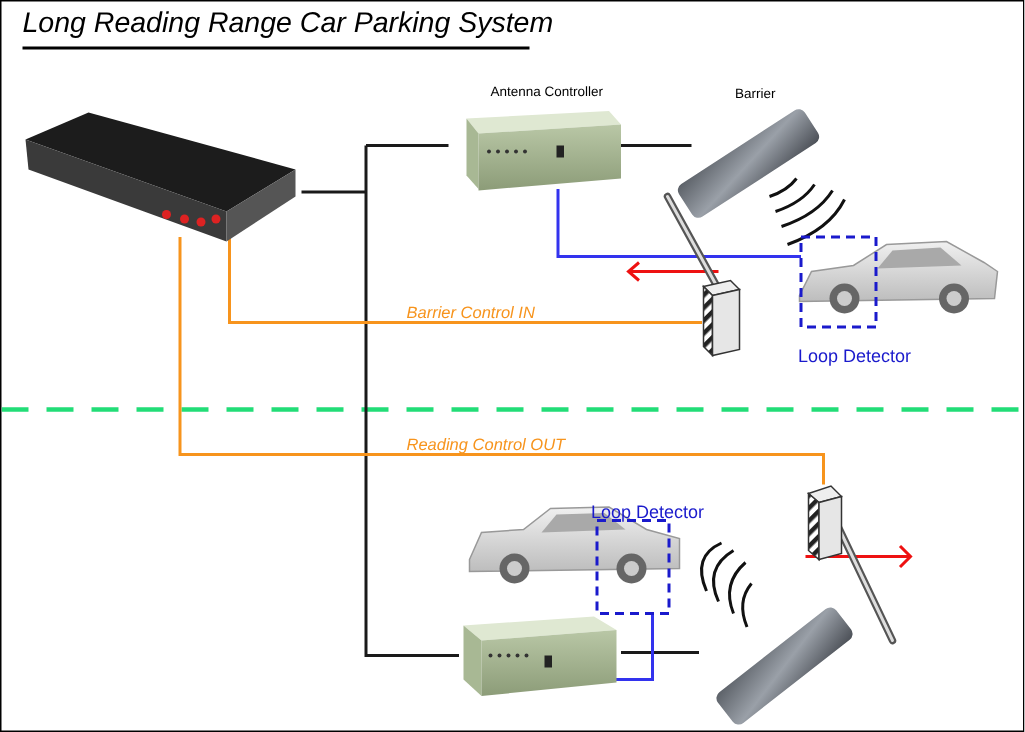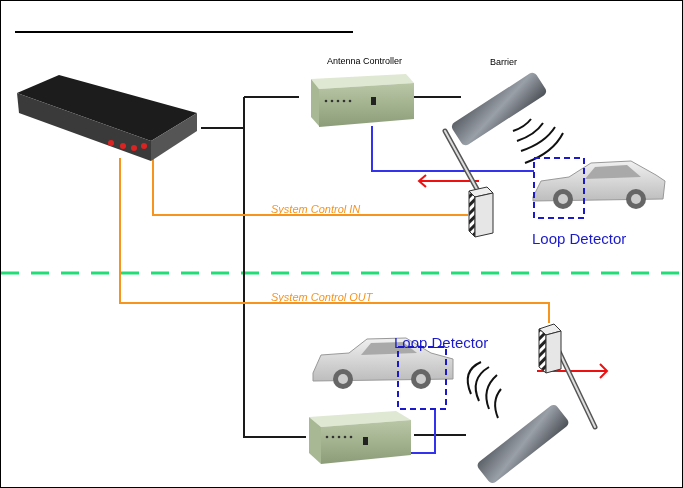--- a/index.html
+++ b/index.html
@@ -3,21 +3,21 @@
 <meta charset="utf-8">
 <style>
   html, body { margin:0; padding:0; background:#fff; }
   #canvas { position:relative; width:683px; height:488px; overflow:hidden; background:#fff; border:1px solid #000; box-sizing:border-box; font-family:"Liberation Sans", sans-serif; }
   svg { position:absolute; left:0; top:0; }
   .title { position:absolute; left:14px; top:4px; font-size:19px; font-style:italic; color:#000; font-family:"Liberation Sans", sans-serif; white-space:nowrap; }
   .title-underline { position:absolute; left:14px; top:30px; width:338px; height:2px; background:#000; }
   .lbl { position:absolute; font-family:Liberation Sans, sans-serif; white-space:nowrap; }
   .lbl-small { font-size:9px; color:#000; }
   .lbl-orange { font-size:11px; font-style:italic; color:#f7941d; }
-  .lbl-blue { font-size:15px; color:#1a1acc; }
+  .lbl-blue { font-size:12px; color:#1a1acc; }
 </style>
 </head>
 <body>
 
 <div id="canvas">
 
   <svg width="683" height="488" viewBox="0 0 683 488">
     <defs>
       <linearGradient id="gBox" x1="0" y1="0" x2="0" y2="1">
         <stop offset="0" stop-color="#d8e2c8"></stop>
@@ -158,21 +158,22 @@
       <circle cx="342" cy="378" r="10" fill="#666"></circle>
         <circle cx="342" cy="378" r="5" fill="#ccc"></circle>
       <circle cx="420" cy="378" r="10" fill="#666"></circle>
         <circle cx="420" cy="378" r="5" fill="#ccc"></circle>
     </g>
 
     <rect x="533" y="157" width="50" height="60" fill="none" stroke="#1a1acc" stroke-width="2" stroke-dasharray="6,4"></rect>
     <rect x="397" y="346" width="48" height="62" fill="none" stroke="#1a1acc" stroke-width="2" stroke-dasharray="6,4"></rect>
   </svg>
 
+  <div class="title">Long Reading Range Car Parking System</div>
   <div class="title-underline"></div>
 
   <div class="lbl lbl-small" style="left:326px; top:55px;">Antenna Controller</div>
   <div class="lbl lbl-small" style="left:489px; top:56px;">Barrier</div>
-  <div class="lbl lbl-orange" style="left:270px; top:202px;">System Control IN</div>
-  <div class="lbl lbl-orange" style="left:270px; top:290px;">System Control OUT</div>
+  <div class="lbl lbl-orange" style="left:270px; top:202px;">Barrier Control IN</div>
+  <div class="lbl lbl-orange" style="left:270px; top:290px;">Reading Control OUT</div>
   <div class="lbl lbl-blue" style="left:531px; top:229px;">Loop Detector</div>
   <div class="lbl lbl-blue" style="left:393px; top:333px;">Loop Detector</div>
 </div>
 
 </body></html>

